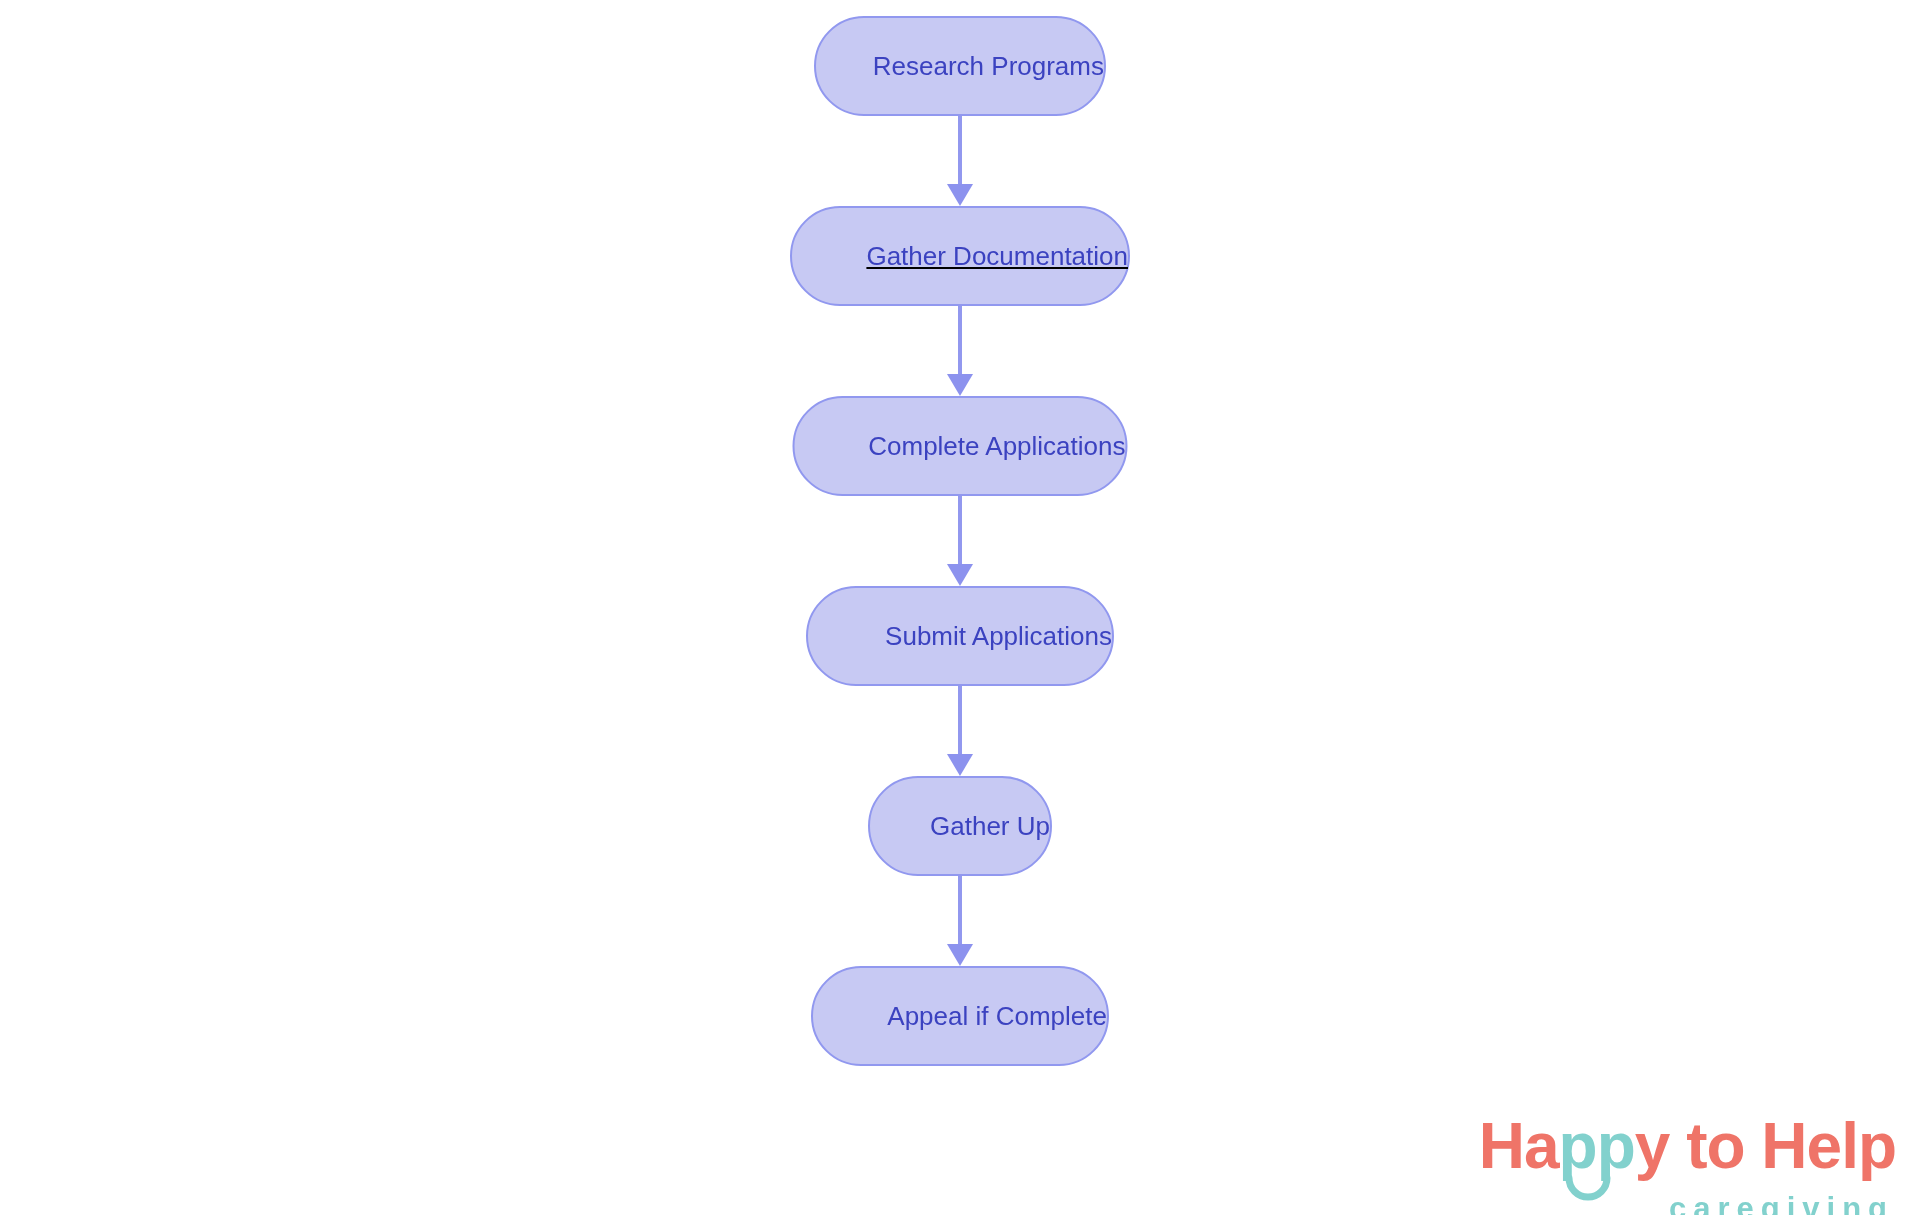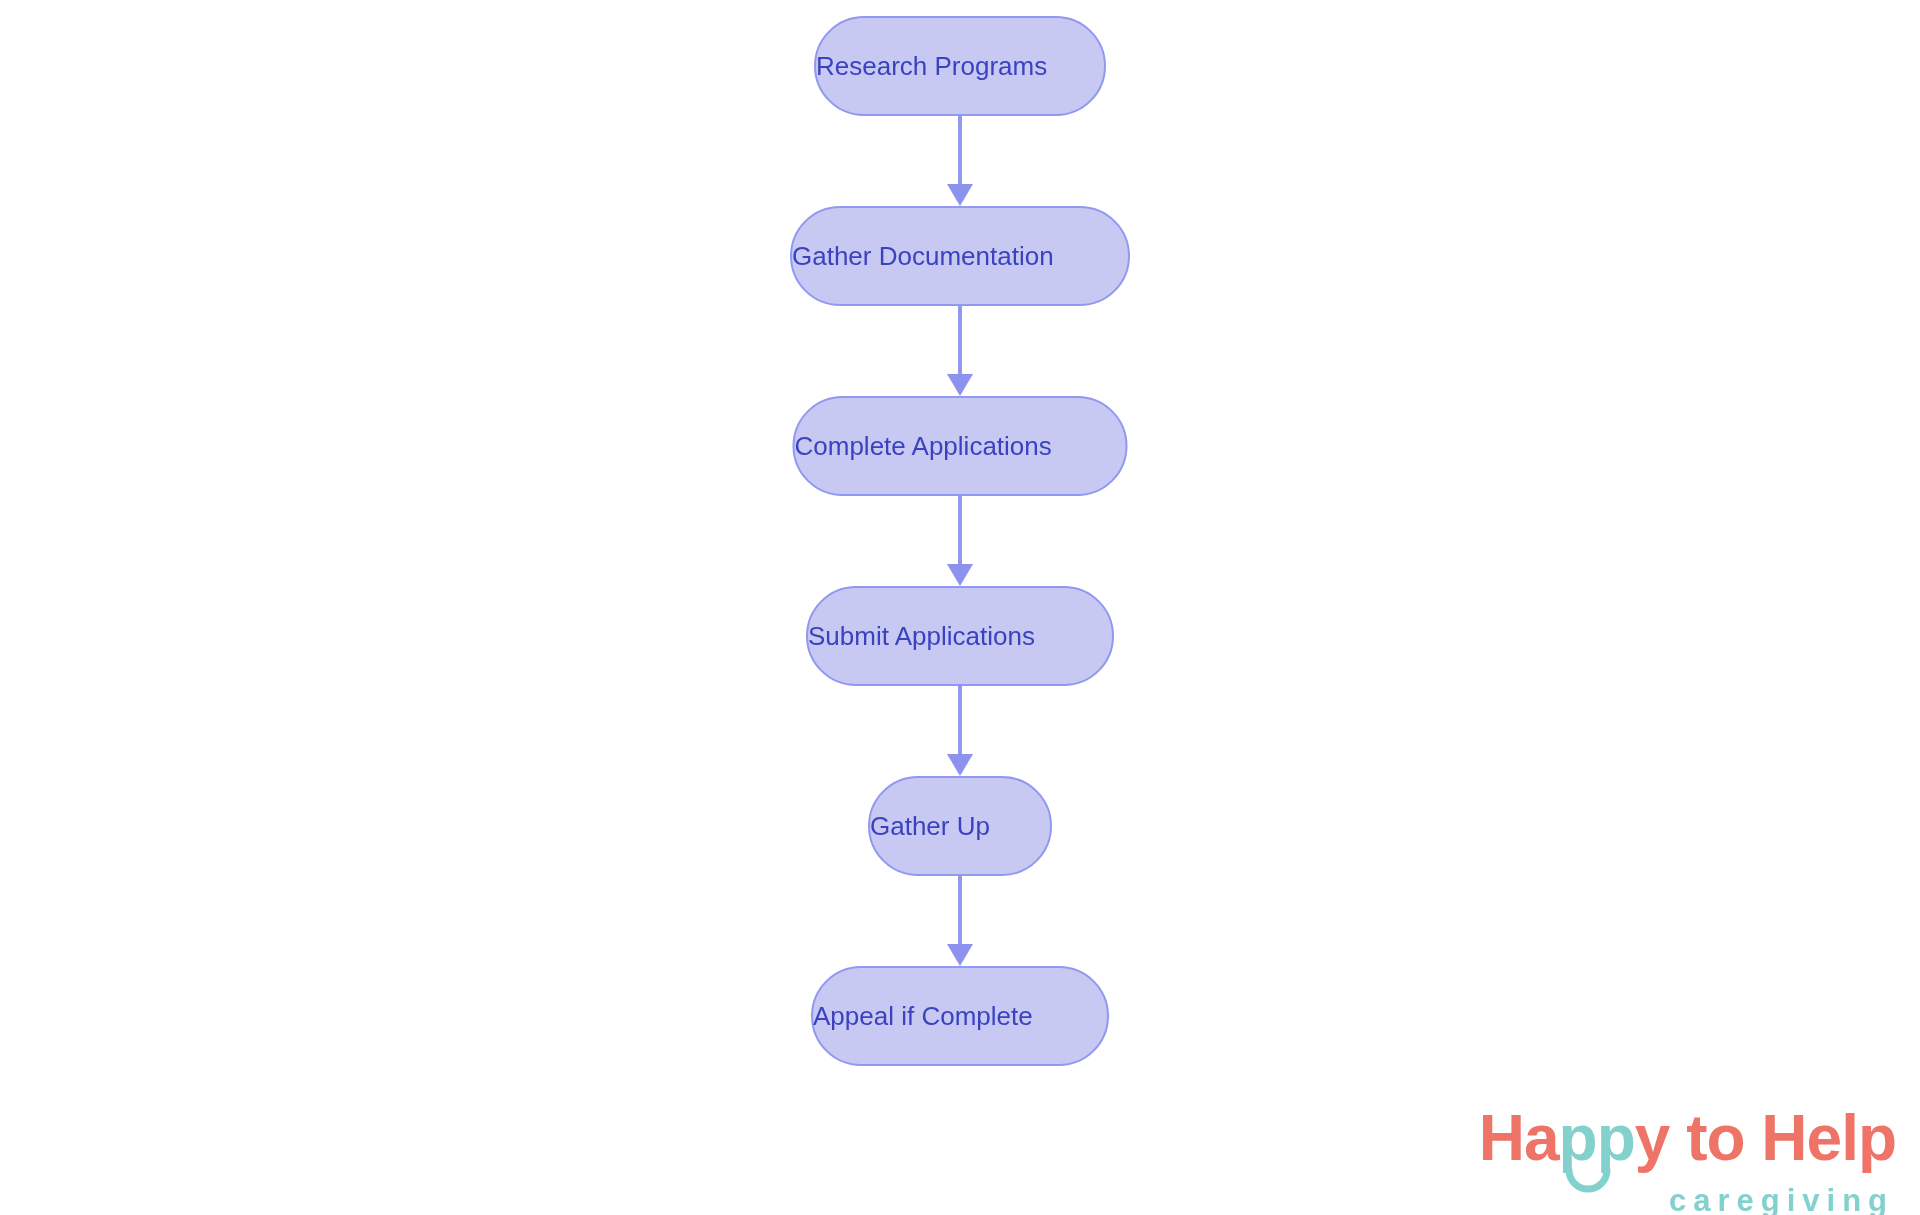--- a/index.html
+++ b/index.html
@@ -19,29 +19,29 @@
   .node {
     position: absolute;
     left: 50%;
     transform: translateX(-50%);
     height: 100px;
     background: #c7c9f3;
     border: 2px solid #9198ef;
     border-radius: 50px;
     display: flex;
     align-items: center;
-    justify-content: flex-start;
+    justify-content: flex-end;
   }
   .node-label {
     font-size: 26px;
     color: #3b42c0;
     white-space: nowrap;
   }
   .n0 { top: 16px;  width: 292px; }
-  .n1 { top: 206px; width: 340px; }
+  .n1 { top: 206px; width: 340px; text-decoration: underline; }
   .n2 { top: 396px; width: 335px; }
   .n3 { top: 586px; width: 308px; }
   .n4 { top: 776px; width: 184px; }
   .n5 { top: 966px; width: 298px; }
 
   
   .arrow {
     position: absolute;
     left: 50%;
     transform: translateX(-50%);
@@ -76,20 +76,21 @@
     top: 1106px;
     right: 24px;
     text-align: right;
   }
   .logo-main {
     font-size: 64px;
     font-weight: bold;
     letter-spacing: -1px;
     line-height: 1;
     white-space: nowrap;
+    margin-top: 8px;
   }
   .coral { color: #ef7468; }
   .teal  { color: #82d1cd; }
   .logo-pp {
     display: inline-block;
     position: relative;
   }
   .smile {
     position: absolute;
     left: 6px;

